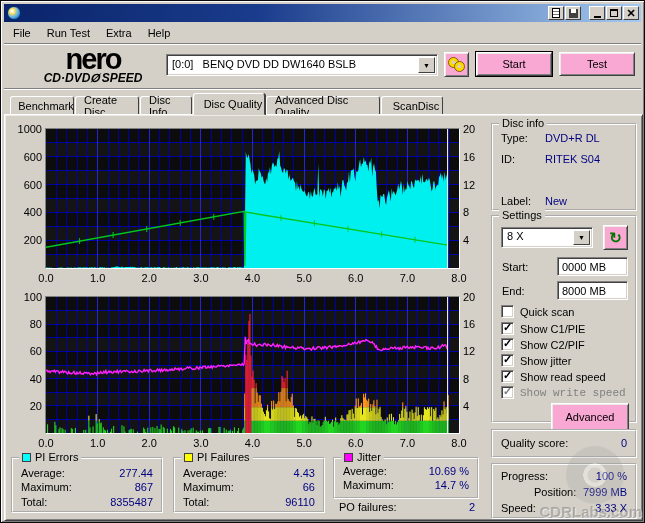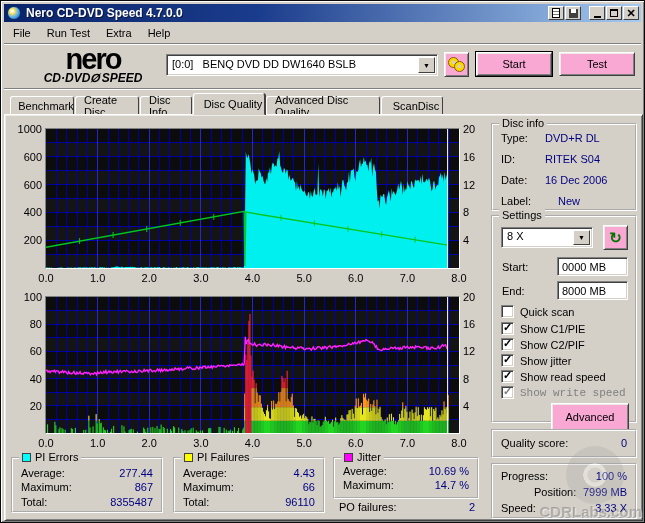--- a/index.html
+++ b/index.html
@@ -97,21 +97,20 @@
     background:radial-gradient(circle, rgba(255,255,255,0) 0 18%, rgba(255,255,255,0.35) 19% 28%, rgba(160,160,160,0.25) 29% 95%, rgba(255,255,255,0) 96%);
     z-index:6; }
 </style>
 </head>
 <body>
 
 <div class="window">
 
   <div class="titlebar">
     <span class="app-icon"></span>
-    <span class="title-text">Nero CD-DVD Speed 4.7.0.0</span>
     <span class="tb-btns">
       <span class="tb-btn">
           <span class="glyph-doc"></span>
         </span>
       <span class="tb-btn">
           <span class="glyph-floppy"></span>
         </span>
       <span class="tb-gap"></span>
       <span class="tb-btn">
           <span class="glyph-min"></span>
@@ -221,26 +220,22 @@
   <div class="groupbox" style="left:490px; top:122px; width:146px; height:88px;">
     <span class="gb-title">Disc info</span>
     <div class="row2" style="top:7px;">
         <span style="width:44px;">Type:</span>
         <span class="val" style="flex:1;">DVD+R DL</span>
       </div>
     <div class="row2" style="top:28px;">
         <span style="width:44px;">ID:</span>
         <span class="val" style="flex:1;">RITEK S04</span>
       </div>
-    <div class="row2" style="top:49px;">
-        <span style="width:44px;">Date:</span>
-        <span class="val" style="flex:1;">16 Dec 2006</span>
-      </div>
     <div class="row2" style="top:70px;">
-        <span style="width:57px;">Label:</span>
+        <span style="width:44px;">Label:</span>
         <span class="val" style="flex:1;">New</span>
       </div>
   </div>
 
   <div class="groupbox" style="left:490px; top:214px; width:146px; height:208px;">
     <span class="gb-title">Settings</span>
     <div class="combo" style="left:8px; top:10px; width:92px; height:21px;">
       <span class="combo-text" style="top:2px;">8 X</span>
       <span class="combo-btn">
           <span>▼</span>

